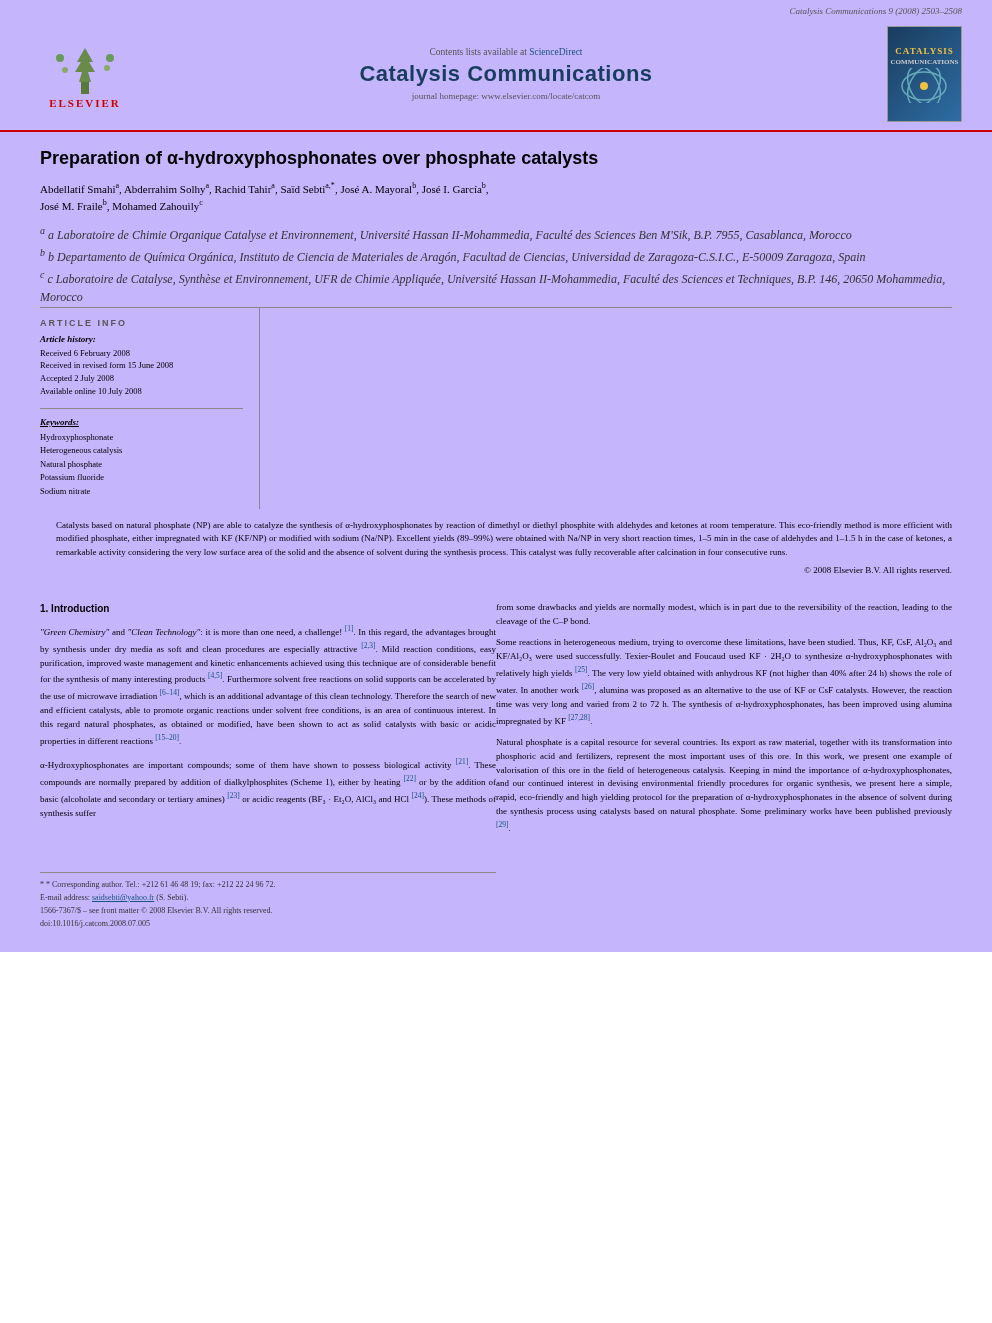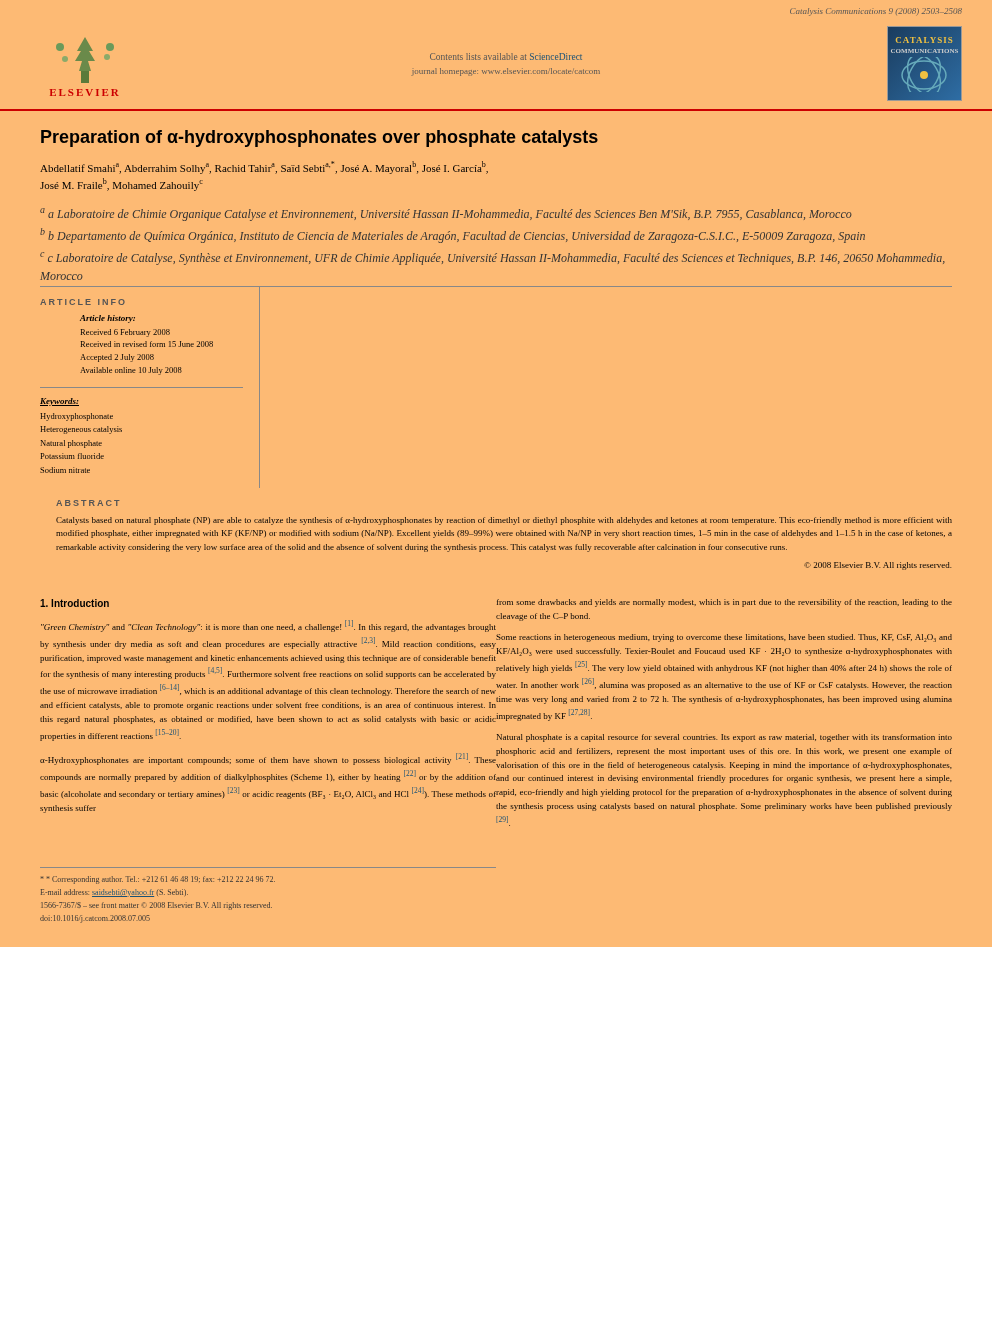--- a/index.html
+++ b/index.html
@@ -7,21 +7,21 @@
       background: #fff;
       font-family: 'Times New Roman', Times, serif;
       font-size: 10px;
       color: #000;
       width: 992px;
       min-height: 1323px;
     }
 
     .page-container {
       width: 992px;
-      background: #fdba74;
+      background: #c4b5fd;
       padding: 0;
     }
 
     
     .top-bar {
       text-align: right;
       font-size: 9px;
       color: #555;
       padding: 6px 30px 2px 30px;
       font-style: italic;
@@ -84,21 +84,21 @@
 
     .catalysis-logo {
       width: 90px;
       min-width: 90px;
       display: flex;
       justify-content: flex-end;
     }
 
     .catalysis-logo-box {
       width: 75px;
-      height: 75px;
+      height: 96px;
       background: linear-gradient(135deg, #1a3c5e 0%, #2e6da4 100%);
       border: 1px solid #999;
       display: flex;
       flex-direction: column;
       align-items: center;
       justify-content: center;
       color: #fff;
       font-size: 7px;
       font-weight: bold;
       text-align: center;
@@ -177,21 +177,20 @@
       font-size: 9px;
       font-weight: bold;
       letter-spacing: 2px;
       color: #555;
       margin-bottom: 6px;
       font-family: Arial, sans-serif;
     }
 
     .article-history {
       margin-bottom: 10px;
-      margin-left: 40px;
     }
 
     .history-title {
       font-size: 9px;
       font-style: italic;
       font-weight: bold;
       margin-bottom: 3px;
     }
 
     .history-item {
@@ -317,20 +316,21 @@
         <circle cx="65" cy="18" r="4" fill="#6a9a5a"></circle>
       </svg>
       <div class="elsevier-text">ELSEVIER</div>
     </div>
 
     <div class="journal-center">
       <div class="sciencedirect-line">
         <span>Contents lists available at</span>
         <a class="sciencedirect-link" href="#">ScienceDirect</a>
       </div>
+      <div class="journal-title">Catalysis Communications</div>
       <div class="journal-homepage">
         <span>journal homepage: www.elsevier.com/locate/catcom</span>
       </div>
     </div>
 
     <div class="catalysis-logo">
       <div class="catalysis-logo-box">
         <div class="catalysis-logo-title">CATALYSIS</div>
         <div style="font-size:7px; color:#ccc; margin:2px 0;">COMMUNICATIONS</div>
         <svg width="55" height="35" viewBox="0 0 55 35">
@@ -383,21 +383,20 @@
 
         <div class="keywords-title">Keywords:</div>
         <div class="keyword-item">Hydroxyphosphonate</div>
         <div class="keyword-item">Heterogeneous catalysis</div>
         <div class="keyword-item">Natural phosphate</div>
         <div class="keyword-item">Potassium fluoride</div>
         <div class="keyword-item">Sodium nitrate</div>
       </div>
 
       <div class="article-abstract">
-        <div class="section-label">ABSTRACT</div>
         <div class="abstract-text">Catalysts based on natural phosphate (NP) are able to catalyze the synthesis of α-hydroxyphosphonates by reaction of dimethyl or diethyl phosphite with aldehydes and ketones at room temperature. This eco-friendly method is more efficient with modified phosphate, either impregnated with KF (KF/NP) or modified with sodium (Na/NP). Excellent yields (89–99%) were obtained with Na/NP in very short reaction times, 1–5 min in the case of aldehydes and 1–1.5 h in the case of ketones, a remarkable activity considering the very low surface area of the solid and the absence of solvent during the synthesis process. This catalyst was fully recoverable after calcination in four consecutive runs.</div>
         <div class="copyright-line">© 2008 Elsevier B.V. All rights reserved.</div>
       </div>
     </div>
 
     <div class="body-columns">
 
       <div class="body-col">
         <div class="section-heading">1. Introduction</div>
 

